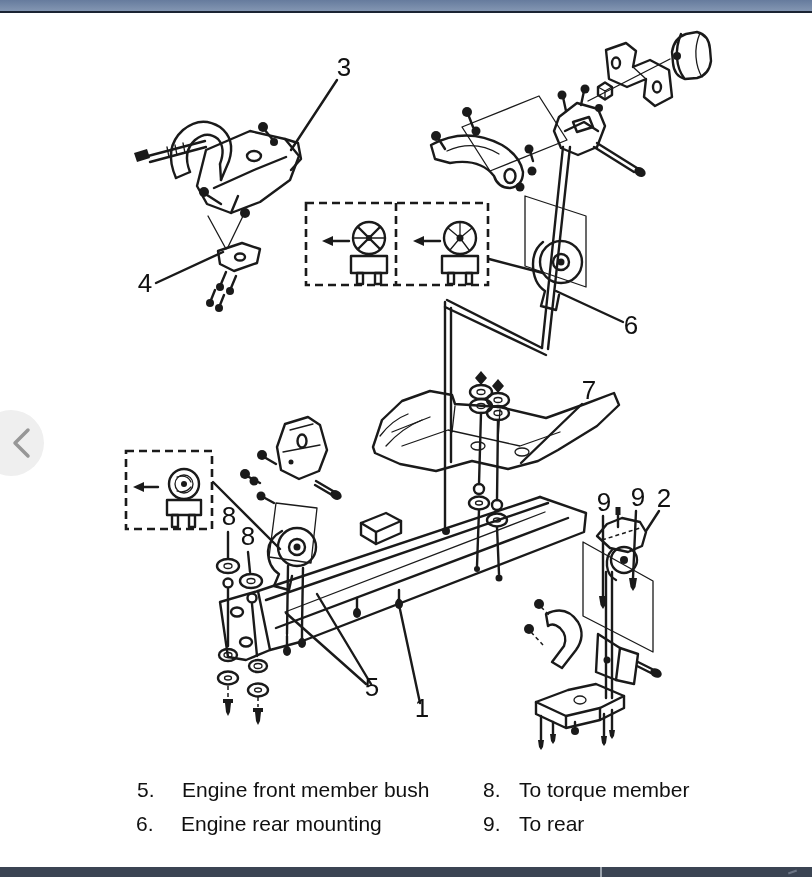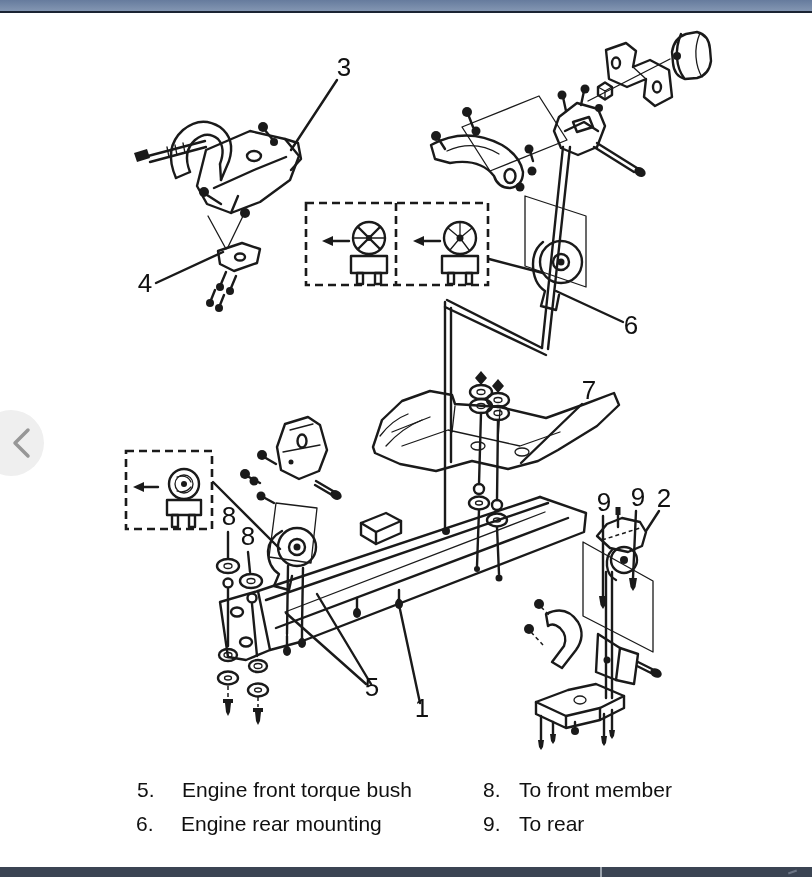--- a/index.html
+++ b/index.html
@@ -339,27 +339,27 @@
       <text class="cnum" x="604" y="511">9</text>
       <text class="cnum" x="638" y="506">9</text>
       <text class="cnum" x="664" y="507">2</text>
       <text class="cnum" x="372" y="696">5</text>
       <text class="cnum" x="422" y="717">1</text>
     </g>
   </svg>
 
   <div class="legend">
     <div class="legend-item" style="left:137px;top:778px">
-      <span class="lnum-l">5.</span><span>Engine front torque bush</span>
+      <span class="lnum-l">5.</span><span>Engine front member bush</span>
     </div>
     <div class="legend-item" style="left:136px;top:812px">
       <span class="lnum-l">6.</span><span>Engine rear mounting</span>
     </div>
     <div class="legend-item" style="left:483px;top:778px">
-      <span class="lnum-r">8.</span><span>To front member</span>
+      <span class="lnum-r">8.</span><span>To torque member</span>
     </div>
     <div class="legend-item" style="left:483px;top:812px">
       <span class="lnum-r">9.</span><span>To rear</span>
     </div>
   </div>
 
   <button class="prevbtn">
     <svg width="22" height="32" viewBox="0 0 22 32">
       <polyline points="18,3 5,16 18,29" fill="none" stroke="var(--navbtn-glyph)" stroke-width="3.5" stroke-linecap="round" stroke-linejoin="round"></polyline>
     </svg>

